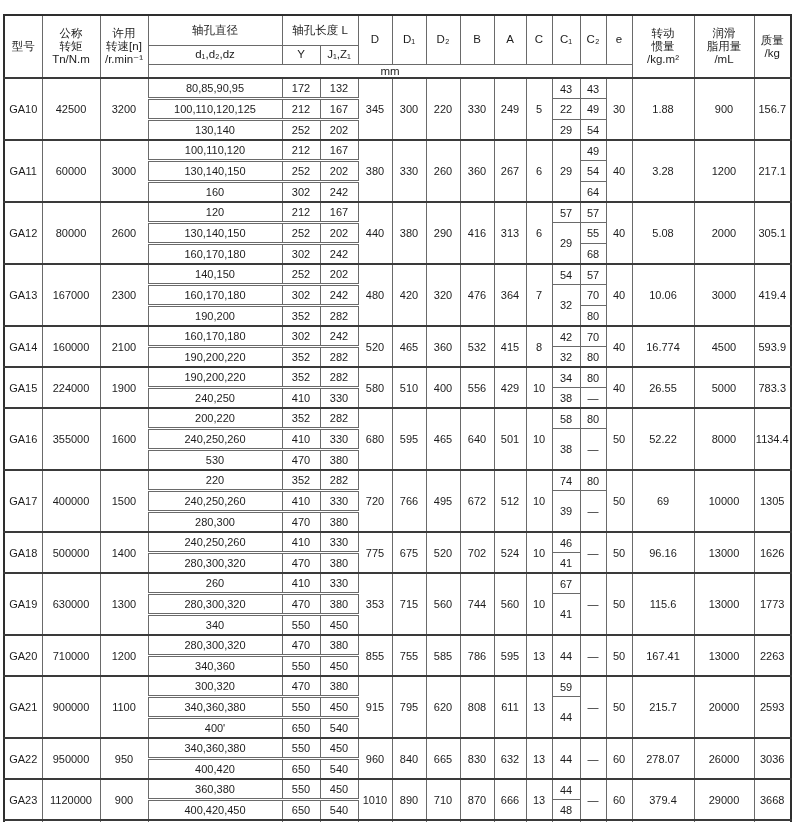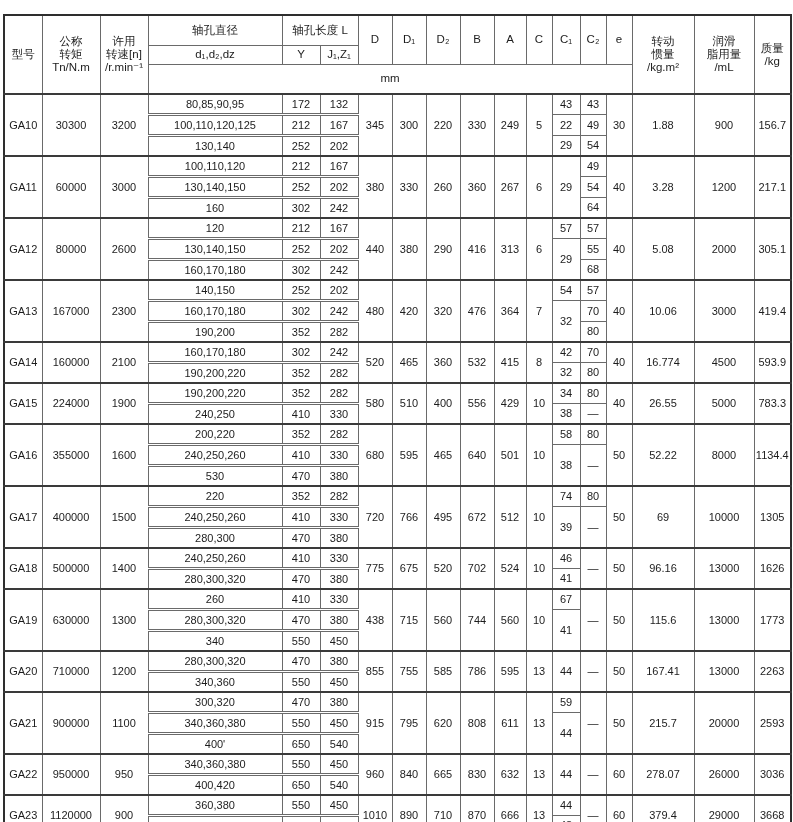--- a/index.html
+++ b/index.html
@@ -27,21 +27,21 @@
     font-weight: normal;
     font-size: 11px;
     line-height: 1.12;
     overflow: hidden;
     white-space: nowrap;
   }
   thead th { font-size: 11.5px; }
   thead th.pre { white-space: pre-line; }
   thead tr.h1 { height: 30px; }
   thead tr.h2 { height: 19px; }
-  thead tr.h3 { height: 30px; }
+  thead tr.h3 { height: 14px; }
   tbody td { height: 18px; }
   tbody tr.group-first td { border-top: 2px solid #3a3a3a; }
   tbody td.bore-sep { border-top: 3px double #6a6a6a; }
 </style>
 </head>
 <body>
 
 <table class="spec">
   <colgroup>
     <col style="width:38px">
@@ -97,21 +97,21 @@
       <th>Y</th>
       <th>J₁,Z₁</th>
     </tr>
     <tr class="h3">
       <th colspan="12">mm</th>
     </tr>
   </thead>
   <tbody>
       <tr class="group-first">
         <td rowspan="3">GA10</td>
-        <td rowspan="3">30300</td>
+        <td rowspan="3">42500</td>
         <td rowspan="3">3200</td>
         <td>80,85,90,95</td>
         <td>172</td>
         <td>132</td>
         <td rowspan="3">345</td>
         <td rowspan="3">300</td>
         <td rowspan="3">220</td>
         <td rowspan="3">330</td>
         <td rowspan="3">249</td>
         <td rowspan="3">5</td>
@@ -378,21 +378,21 @@
         <td class="bore-sep">380</td>
         <td>41</td>
       </tr>
       <tr class="group-first">
         <td rowspan="3">GA19</td>
         <td rowspan="3">630000</td>
         <td rowspan="3">1300</td>
         <td>260</td>
         <td>410</td>
         <td>330</td>
-        <td rowspan="3">438</td>
+        <td rowspan="3">353</td>
         <td rowspan="3">715</td>
         <td rowspan="3">560</td>
         <td rowspan="3">744</td>
         <td rowspan="3">560</td>
         <td rowspan="3">10</td>
         <td>67</td>
         <td rowspan="3">—</td>
         <td rowspan="3">50</td>
         <td rowspan="3">115.6</td>
         <td rowspan="3">13000</td>

